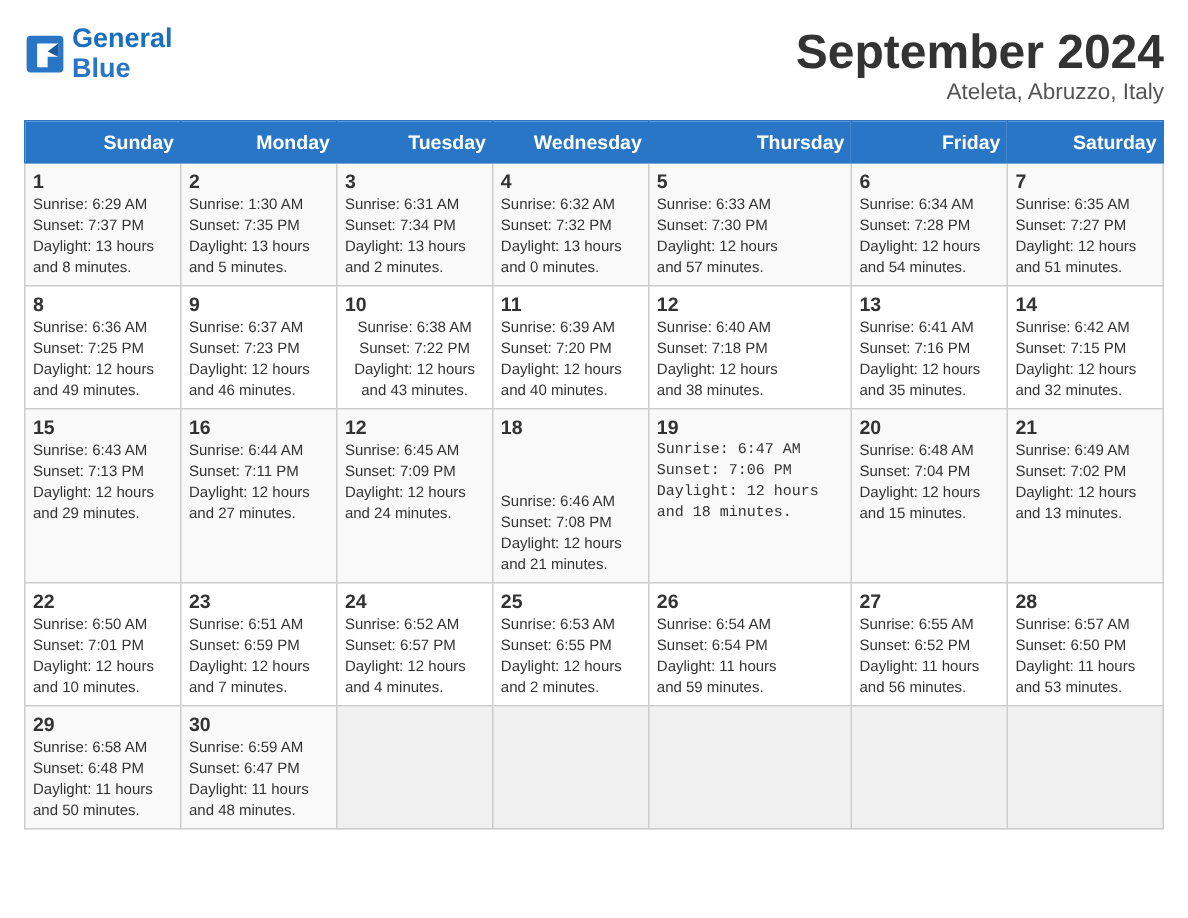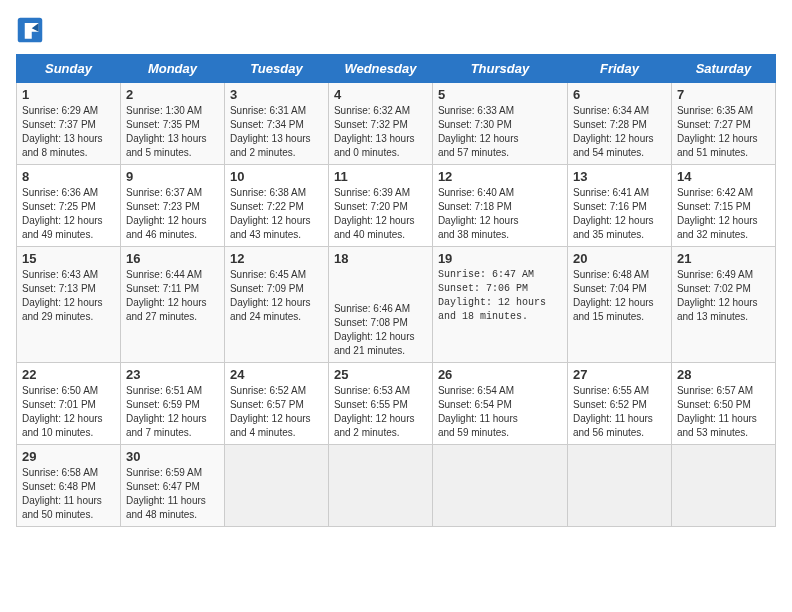--- a/index.html
+++ b/index.html
@@ -48,25 +48,24 @@
     }
     table {
       width: 100%;
       border-collapse: collapse;
       font-size: 11px;
     }
     thead tr th {
       background: #2a76c6;
       color: #fff;
       padding: 6px 4px;
-      text-align: center;
+      text-align: right;
       font-size: 13px;
       font-weight: bold;
       border: 1px solid #2a76c6;
-      font-style: italic;
     }
     tbody tr td {
       border: 1px solid #ccc;
       padding: 4px 5px;
       vertical-align: top;
       min-height: 70px;
       height: 70px;
       color: #333;
       background: #fff;
     }
@@ -91,20 +90,28 @@
 </head>
 <body>
 
 <div class="header">
   <div class="logo">
     <svg class="logo-icon" viewBox="0 0 32 32">
       <rect x="2" y="2" width="28" height="28" rx="3" fill="#2a76c6"></rect>
       <polygon points="10,8 26,8 26,18 18,18 18,26 10,26" fill="white"></polygon>
       <polygon points="18,14 26,8 26,18" fill="#1a5a9a"></polygon>
     </svg>
+    <div class="logo-text">
+      <div><span>General</span></div>
+      <div><span style="color:#2a76c6">Blue</span></div>
+    </div>
+  </div>
+  <div class="title-block">
+    <div class="month-title">September 2024</div>
+    <div class="location">Ateleta, Abruzzo, Italy</div>
   </div>
 </div>
 
 <table>
   <thead>
     <tr>
     <th>Sunday</th>
         <th>Monday</th>
         <th>Tuesday</th>
         <th>Wednesday</th>
@@ -175,21 +182,21 @@
         </td>
         <td>
           <span class="day-num">9</span>
           <div class="day-info" style="white-space: pre-line;">Sunrise: 6:37 AM
 Sunset: 7:23 PM
 Daylight: 12 hours
 and 46 minutes.</div>
         </td>
         <td>
           <span class="day-num">10</span>
-          <div class="day-info" style="white-space: pre-line;">Sunrise: 6:38 AM
+          <div class="day-info" style="white-space: pre-line; text-align: center;">Sunrise: 6:38 AM
 Sunset: 7:22 PM
 Daylight: 12 hours
 and 43 minutes.</div>
         </td>
         <td>
           <span class="day-num">11</span>
           <div class="day-info" style="white-space: pre-line;">Sunrise: 6:39 AM
 Sunset: 7:20 PM
 Daylight: 12 hours
 and 40 minutes.</div>

